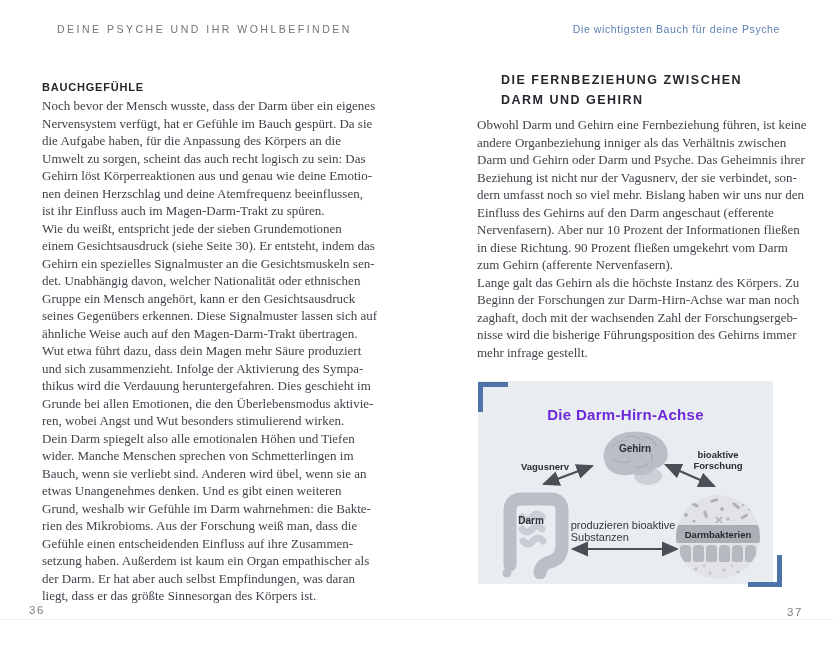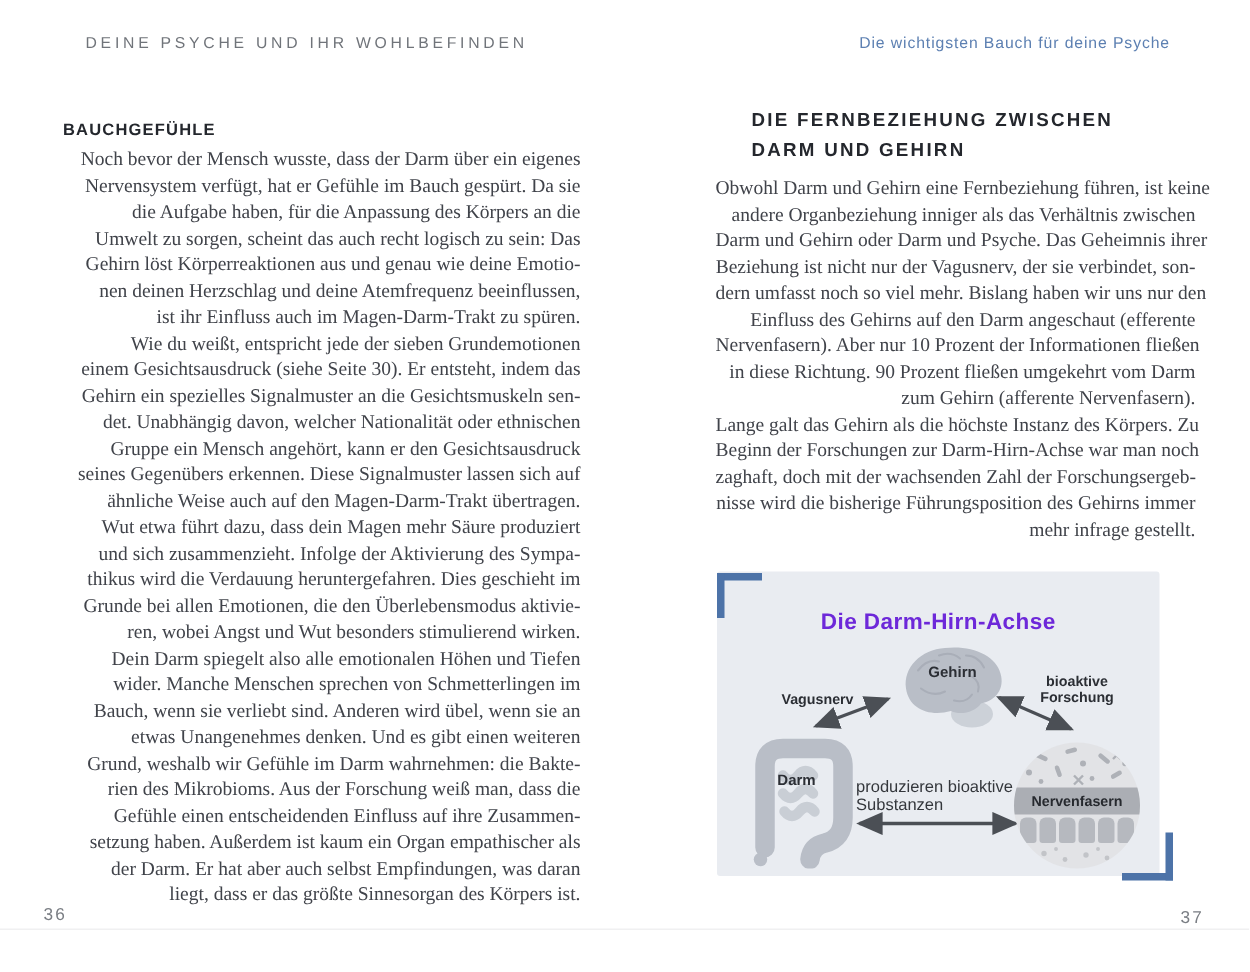--- a/index.html
+++ b/index.html
@@ -7,21 +7,21 @@
         font-family:"Liberation Sans",sans-serif;}
   .abs{position:absolute;}
   .pre{white-space:pre;}
   .preline{white-space:pre-line;}
 
   .running-header-left{left:57px;top:23px;font-size:10.5px;letter-spacing:2.5px;color:#70747a;}
   .running-header-right{left:477px;top:23px;width:303px;text-align:right;font-size:10.5px;
         letter-spacing:0.6px;color:#5d80b2;}
 
   .section-title-left{left:42px;top:81px;font-size:11px;font-weight:bold;letter-spacing:0.8px;color:#24272d;}
-  .body-text{font-family:"Liberation Serif",serif;font-size:13px;line-height:17.5px;color:#40434a;text-align:right;}
+  .body-text{font-family:"Liberation Serif",serif;font-size:13px;line-height:17.5px;color:#40434a;}
   .body-left{left:42px;top:97px;width:345px;}
   .body-right{left:477px;top:116px;width:320px;}
 
   .title-right{left:477px;top:71px;font-size:12.5px;font-weight:bold;letter-spacing:1.5px;
         line-height:19.5px;color:#24272d;margin-left:24px;}
 
   .page-num{font-size:11.5px;letter-spacing:1.5px;color:#7a7e84;}
   .page-num-left{left:29px;top:604px;}
   .page-num-right{left:787px;top:606px;}
 
@@ -164,21 +164,21 @@
         <g fill="#c2c4c8">
           <circle cx="20" cy="74" r="1.8"></circle>
           <circle cx="34" cy="78" r="1.6"></circle>
           <circle cx="48" cy="75" r="1.8"></circle>
           <circle cx="62" cy="77" r="1.6"></circle>
           <circle cx="28" cy="71" r="1.3"></circle>
           <circle cx="56" cy="71" r="1.3"></circle>
         </g>
       </svg>
       <div class="bacteria-band">
-        <span>Nervenfasern</span>
+        <span>Darmbakterien</span>
       </div>
       <div class="cells-row">
         <div class="cell"></div>
         <div class="cell"></div>
         <div class="cell"></div>
         <div class="cell"></div>
         <div class="cell"></div>
         <div class="cell"></div>
       </div>
     </div>

